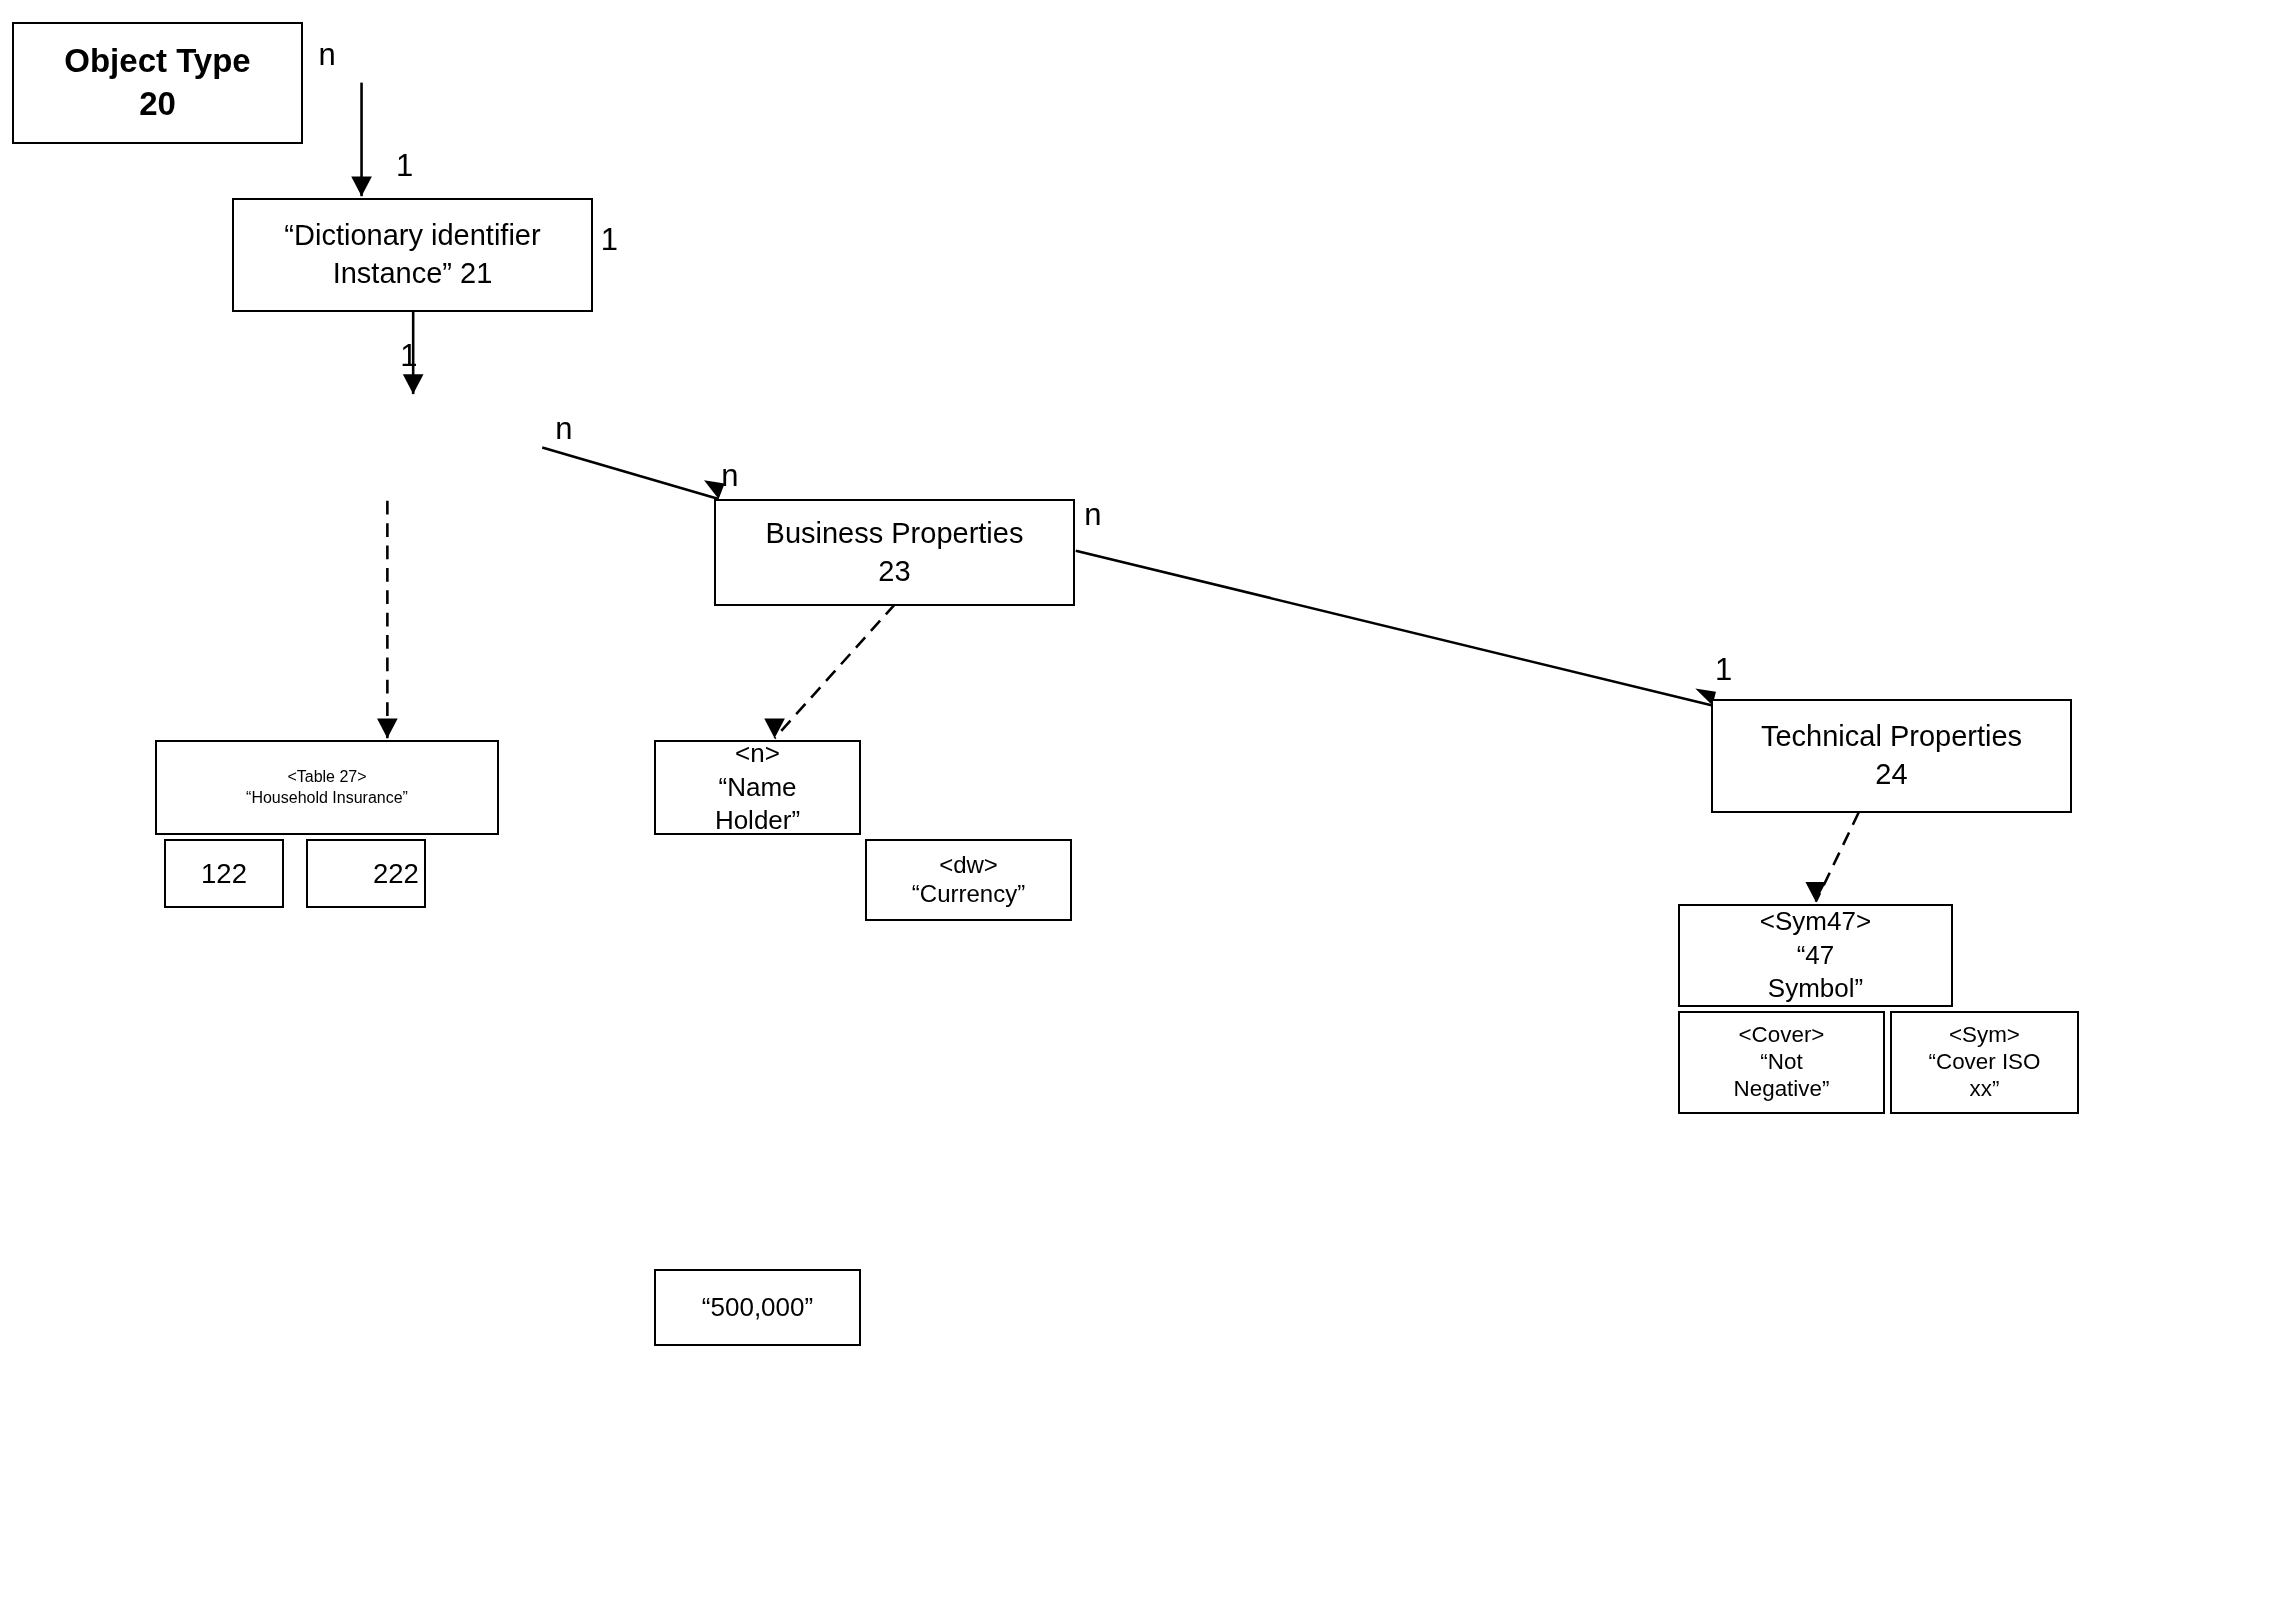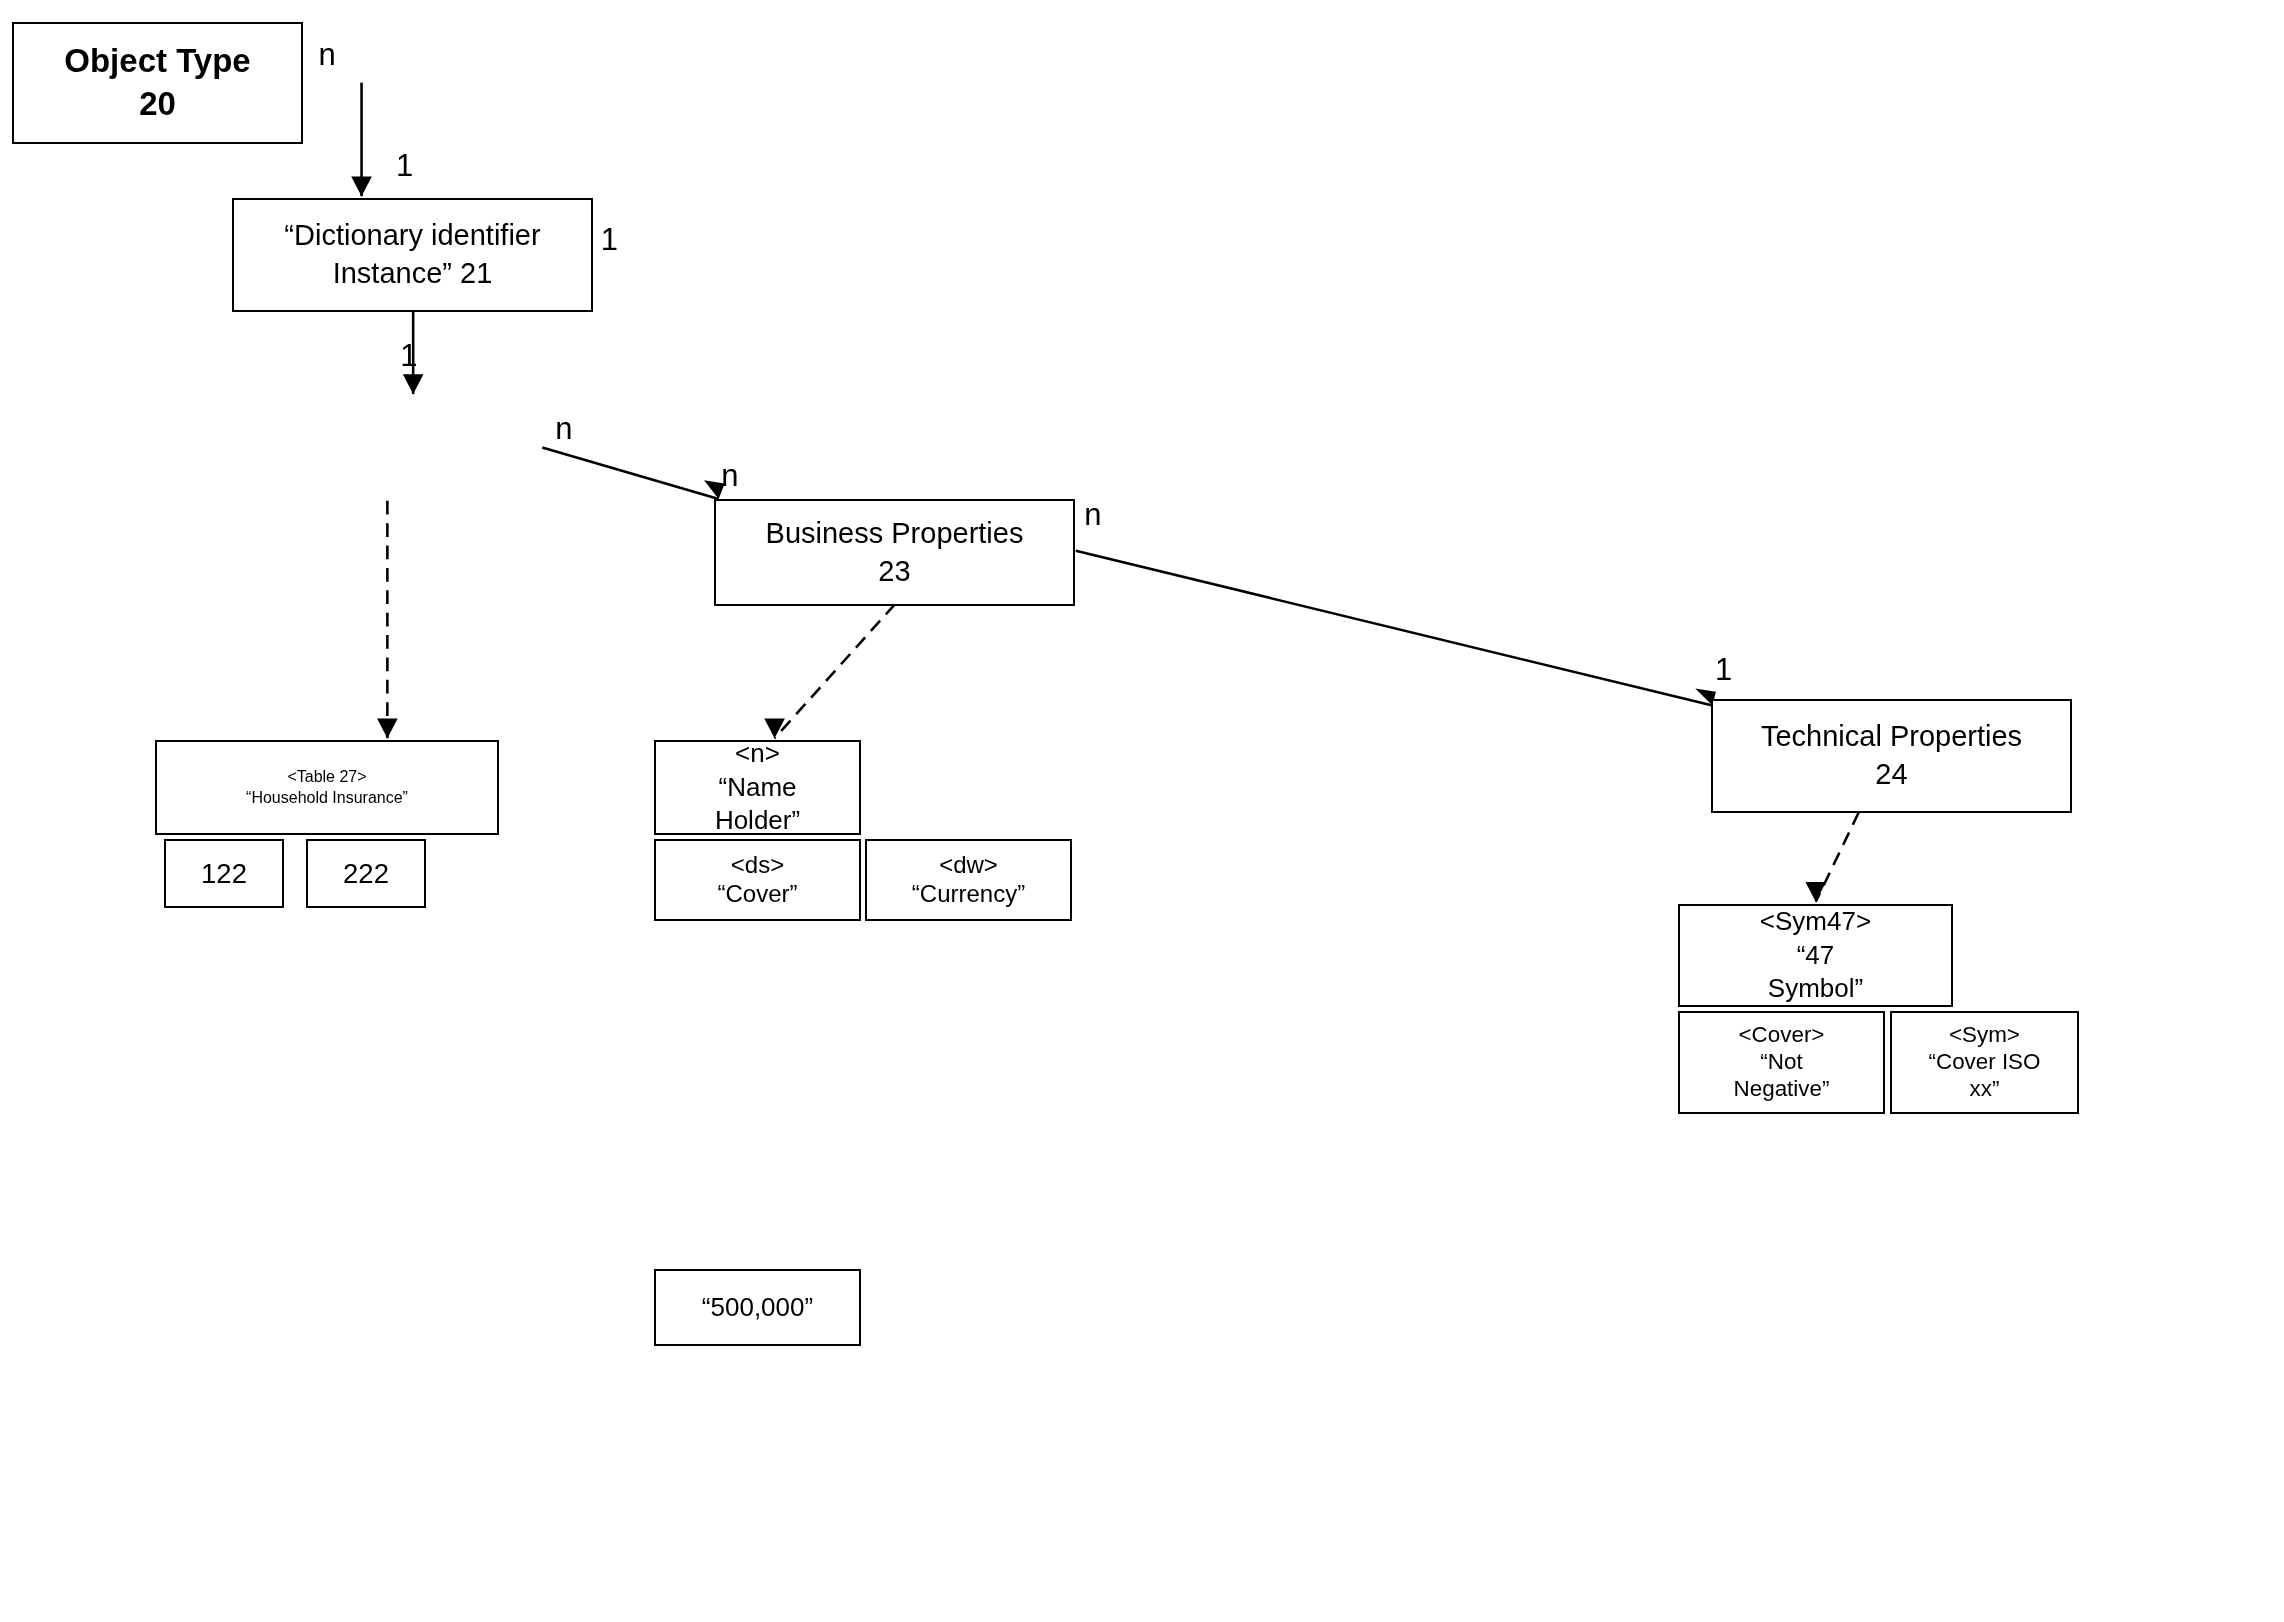--- a/index.html
+++ b/index.html
@@ -122,34 +122,30 @@
 
   <div class="node" style="left:155px; top:740px; width:344px; height:95px; font-size:16px;">
     <span style="white-space:pre-line;">&lt;Table 27&gt;
 “Household Insurance”</span>
   </div>
 
   <div class="node-inner" style="left:164px; top:839px; width:120px; height:69px; font-size:27.5px;">
     <span>122</span>
   </div>
 
-  <div class="node-inner" style="left:306px; top:839px; width:120px; height:69px; font-size:27.5px;">
+  <div class="node-inner" style="left:306px; top:839px; width:120px; height:69px; font-size:27.5px;justify-content:flex-end;">
     <span>222</span>
   </div>
 
   <div class="node" style="left:654px; top:740px; width:207px; height:95px; font-size:26px;">
     <span style="white-space:pre-line;">&lt;n&gt;
 “Name
 Holder”</span>
   </div>
 
-  <div class="node-inner" style="left:654px; top:839px; width:207px; height:82px; font-size:24px;">
-    <span style="white-space:pre-line;">&lt;ds&gt;
-“Cover”</span>
-  </div>
 
   <div class="node-inner" style="left:865px; top:839px; width:207px; height:82px; font-size:24px;">
     <span style="white-space:pre-line;">&lt;dw&gt;
 “Currency”</span>
   </div>
 
   <div class="node" style="left:1678px; top:904px; width:275px; height:103px; font-size:26px;">
     <span style="white-space:pre-line;">&lt;Sym47&gt;
 “47
 Symbol”</span>

